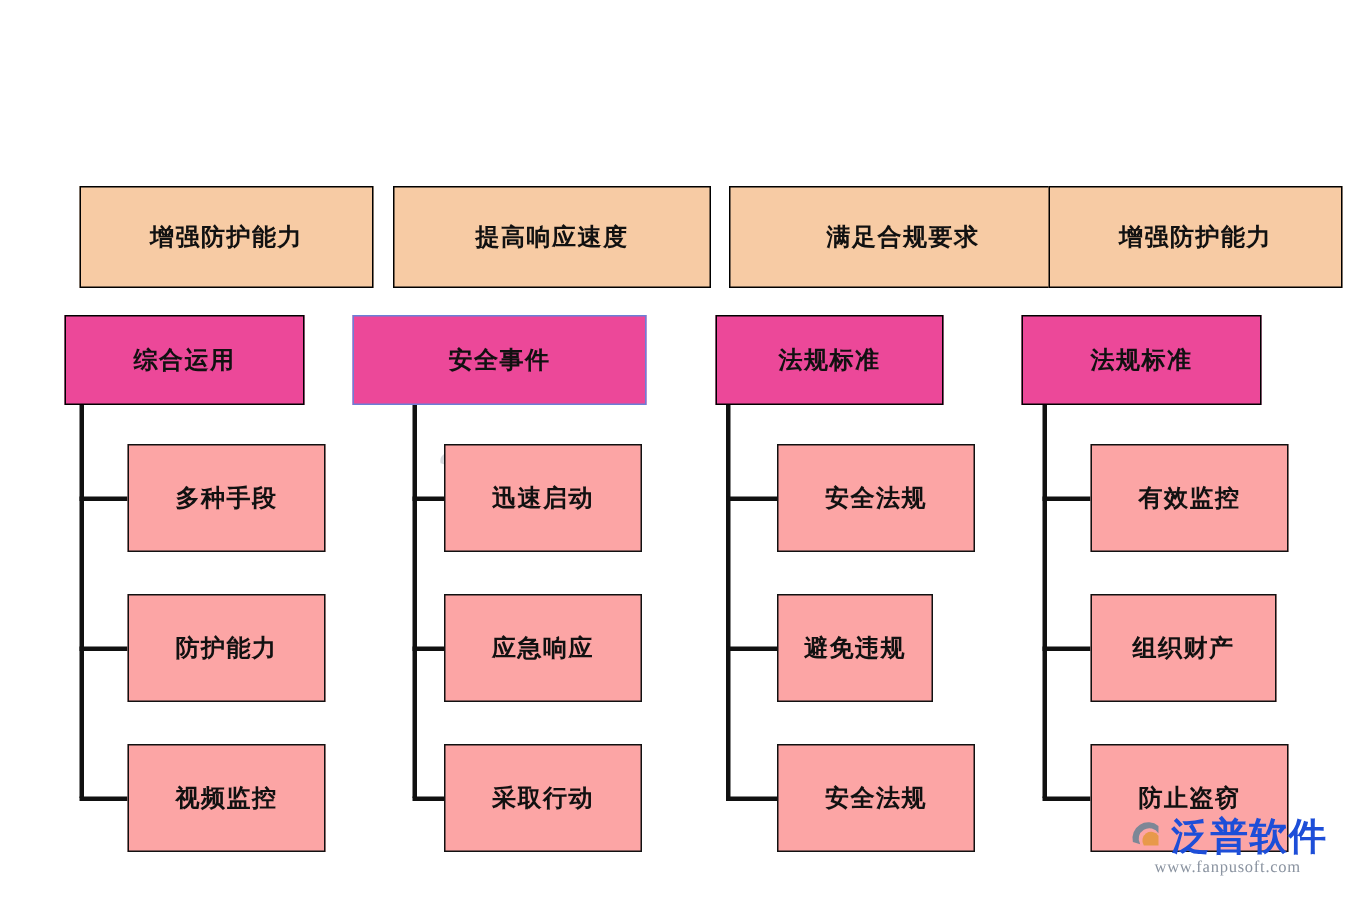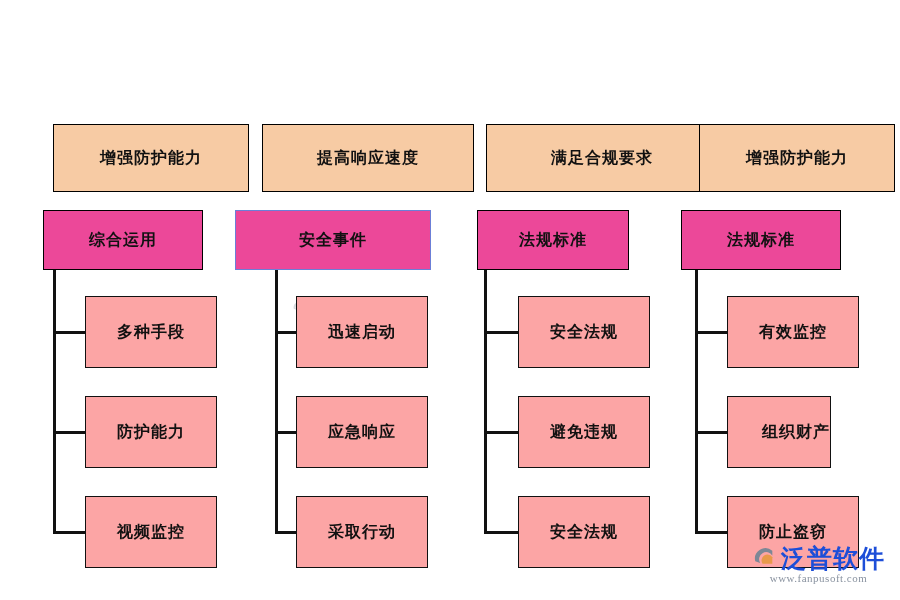--- a/index.html
+++ b/index.html
@@ -227,42 +227,42 @@
         </div>
         <div class="category-box" style="left: 18px; top: 86px; width: 152px;">
           <span class="category-label">法规标准</span>
         </div>
         <div class="trunk" style="left: 25px; top: 146px; height: 262px;"></div>
         <div class="stub" style="left: 25px; top: 207px; width: 34px;"></div>
         <div class="leaf-box" style="left: 59px; top: 172px; width: 132px;">
           <span class="leaf-label">安全法规</span>
         </div>
         <div class="stub" style="left: 25px; top: 307px; width: 34px;"></div>
-        <div class="leaf-box" style="left: 59px; top: 272px; width: 132px;">
+        <div class="leaf-box" style="left: 59px; top: 272px; width: 104px;">
           <span class="leaf-label">避免违规</span>
         </div>
         <div class="stub" style="left: 25px; top: 407px; width: 34px;"></div>
         <div class="leaf-box" style="left: 59px; top: 372px; width: 132px;">
           <span class="leaf-label">安全法规</span>
         </div>
       </div>
       <div class="column" style="left: 672px;">
         <div class="benefit-box" style="width: 196px;">
           <span class="benefit-label">增强防护能力</span>
         </div>
         <div class="category-box" style="left: 9px; top: 86px; width: 160px;">
           <span class="category-label">法规标准</span>
         </div>
         <div class="trunk" style="left: 23px; top: 146px; height: 262px;"></div>
         <div class="stub" style="left: 23px; top: 207px; width: 32px;"></div>
         <div class="leaf-box" style="left: 55px; top: 172px; width: 132px;">
           <span class="leaf-label">有效监控</span>
         </div>
         <div class="stub" style="left: 23px; top: 307px; width: 32px;"></div>
-        <div class="leaf-box" style="left: 55px; top: 272px; width: 104px; justify-content: flex-end;">
+        <div class="leaf-box" style="left: 55px; top: 272px; width: 124px;">
           <span class="leaf-label">组织财产</span>
         </div>
         <div class="stub" style="left: 23px; top: 407px; width: 32px;"></div>
         <div class="leaf-box" style="left: 55px; top: 372px; width: 132px;">
           <span class="leaf-label">防止盗窃</span>
         </div>
       </div>
     </div>
 
   <div class="watermark" style="left:292px; top:300px;">

